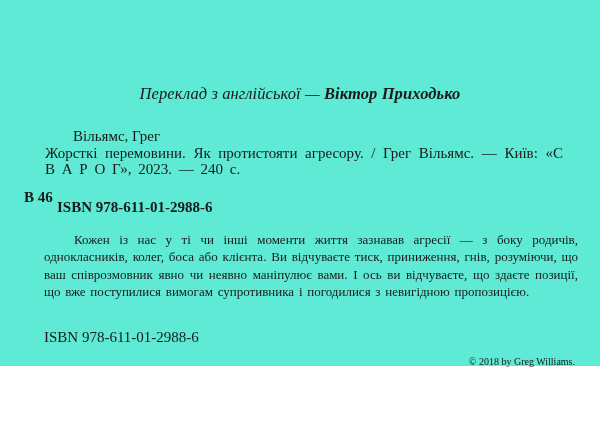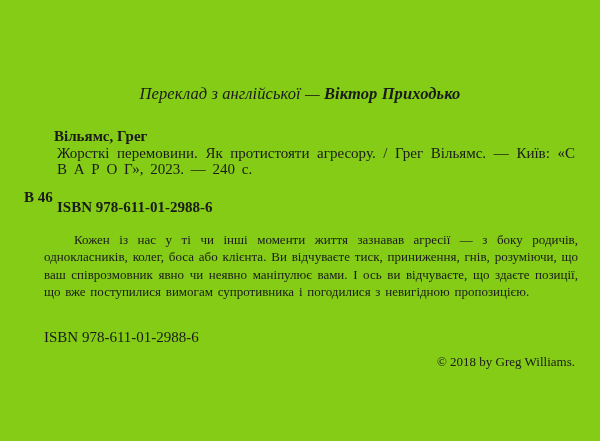--- a/index.html
+++ b/index.html
@@ -11,22 +11,22 @@
       width: 600px;
       height: 441px;
       position: relative;
       overflow: hidden;
       font-family: "DejaVu Serif", "Liberation Serif", serif;
       color: #1a1a1a;
     }
     .page {
       position: absolute;
       left: 0; top: 0;
-      width: 600px; height: 441px;
-      background: #84cc16;
+      width: 600px; height: 366px;
+      background: #5eead4;
     }
     .translation {
       position: absolute;
       top: 84px;
       left: 0;
       width: 600px;
       text-align: center;
       font-family: "Liberation Serif", serif;
       font-style: italic;
       font-size: 16.5px;
@@ -39,35 +39,35 @@
       position: absolute;
       left: 0;
       top: 128px;
       width: 600px;
       font-family: "Liberation Serif", serif;
       font-size: 15px;
       line-height: 16px;
     }
     .biblio .author {
       position: absolute;
-      left: 54px;
+      left: 73px;
       top: 0;
-      font-weight: bold;
+      font-weight: normal;
       text-align: center;
     }
     .biblio .code {
       position: absolute;
       left: 24px;
       top: 17px;
       font-weight: bold;
       margin-top: 44px;
     }
     .biblio .desc {
       position: absolute;
-      left: 57px;
+      left: 45px;
       top: 17px;
       width: 518px;
       text-align: justify;
       text-align-last: left;
       word-spacing: 3px;
     }
     .isbn-bold {
       position: absolute;
       left: 57px;
       top: 199px;
@@ -93,21 +93,21 @@
       top: 329px;
       font-family: "Liberation Serif", serif;
       font-size: 15px;
     }
     .copyright {
       position: absolute;
       right: 25px;
       top: 354px;
       text-align: right;
       font-family: "Liberation Serif", serif;
-      font-size: 13px;
+      font-size: 10px;
       line-height: 15px;
     }
   </style>
 </head>
 <body>
 
 <div class="page">
 
   <div class="translation">
     <span>Переклад з англійської —</span>

